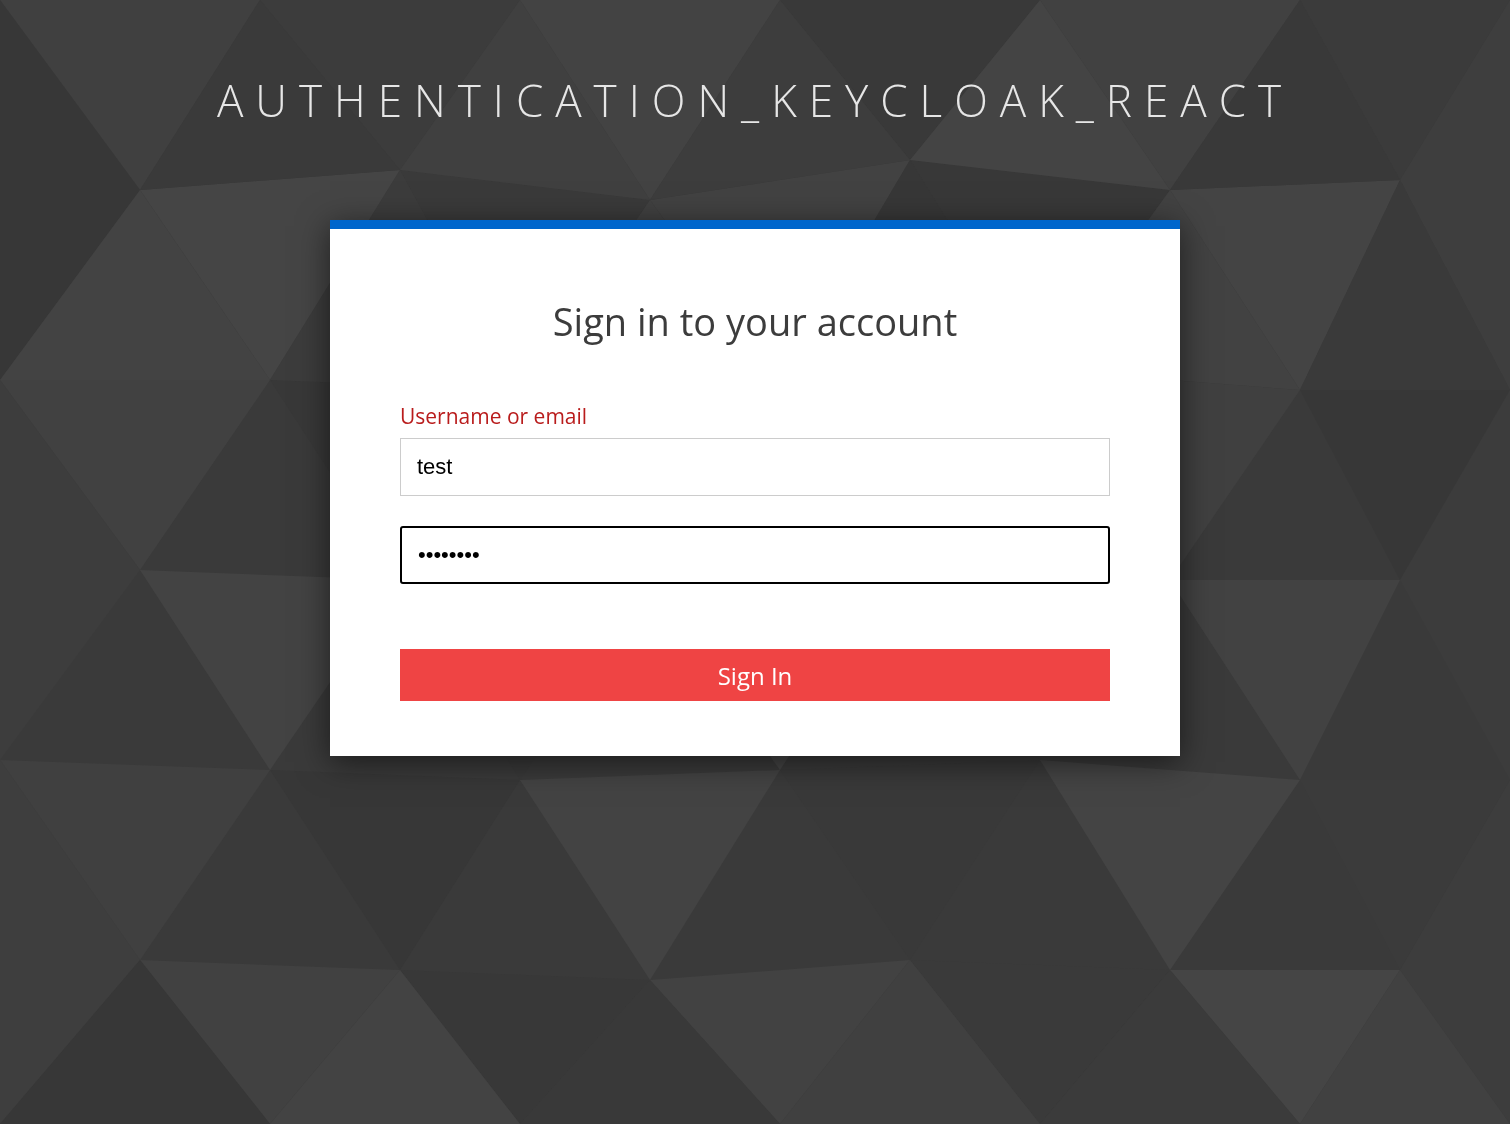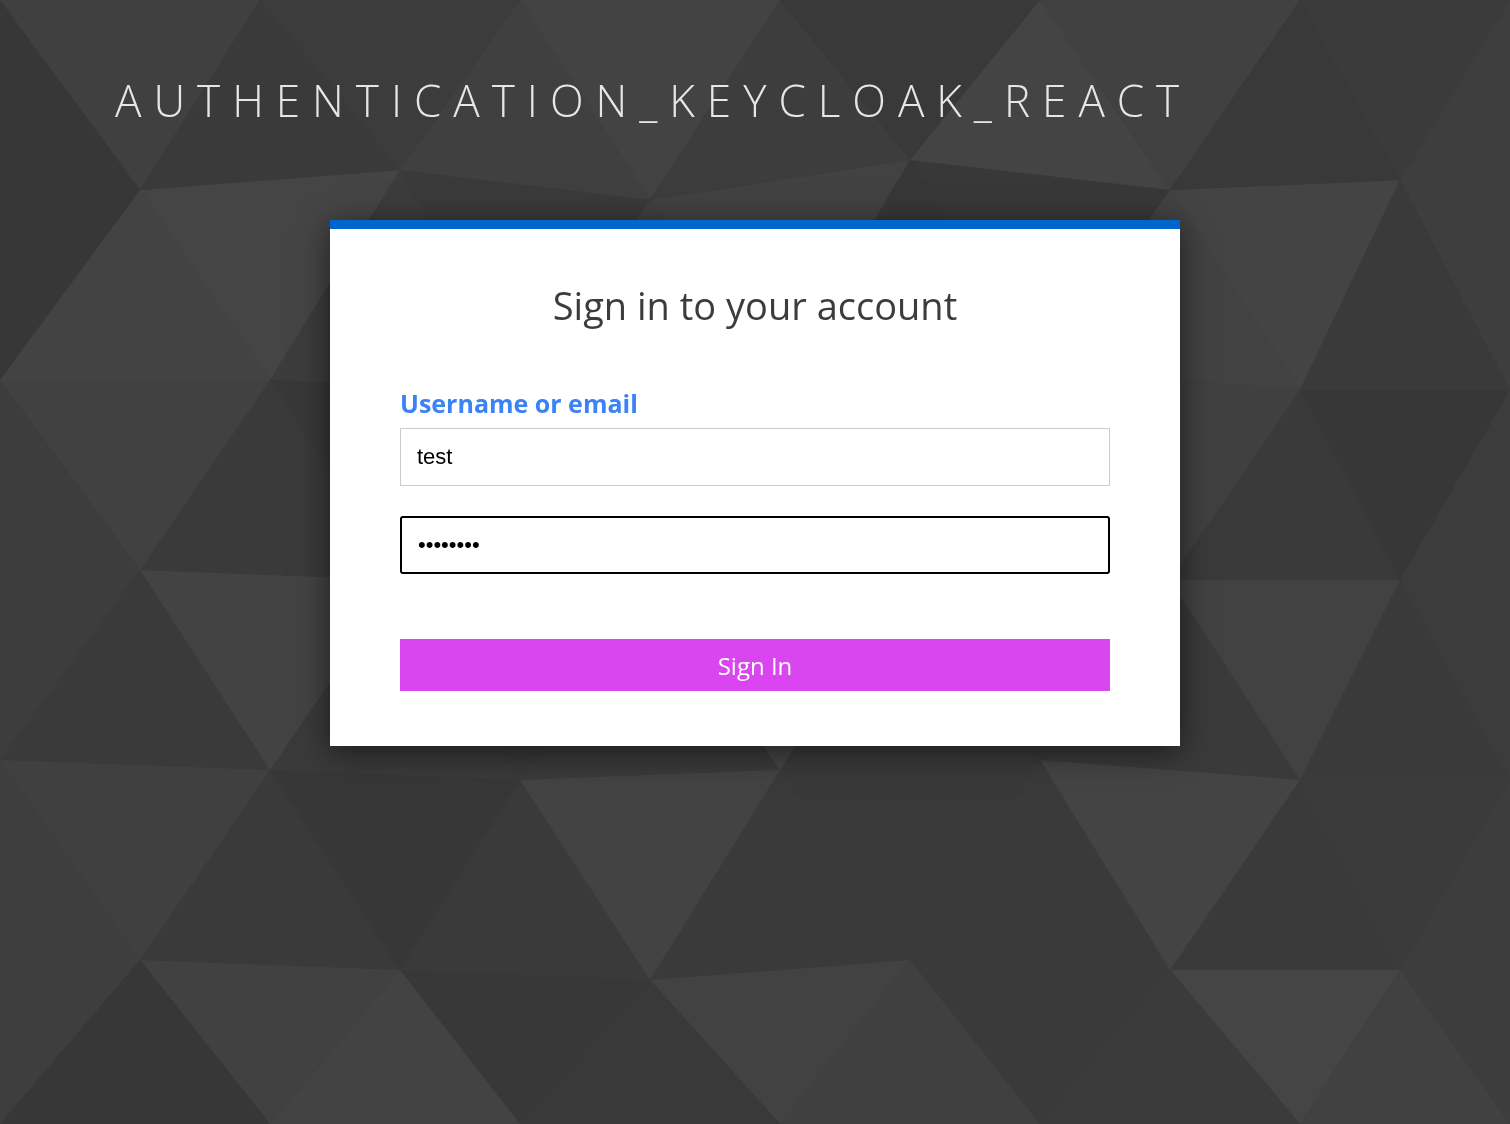--- a/index.html
+++ b/index.html
@@ -29,53 +29,53 @@
       width: 1280px;
       margin: 0 auto;
       padding-top: 70px;
     }
     
     .realm-title {
       color: #e6e6e6;
       font-size: 44px;
       font-weight: 300;
       letter-spacing: 12px;
-      text-align: left;
+      text-align: center;
       text-transform: uppercase;
       margin-bottom: 90px;
     }
     
     .card {
       width: 850px;
       margin: 0 auto;
       background: #ffffff;
       border-top: 9px solid #0066cc;
       box-shadow: 0 6px 30px rgba(0,0,0,0.55);
-      padding: 40px 70px 55px 70px;
+      padding: 56px 70px 55px 70px;
     }
     
     .card-title {
       font-size: 38px;
       font-weight: 400;
       color: #3c3c3c;
       text-align: center;
       margin-top: 10px;
       margin-bottom: 55px;
     }
     
     .form-group {
       margin-bottom: 30px;
     }
     
     .form-label {
       display: block;
-      font-size: 25px;
-      color: #3b82f6;
+      font-size: 21px;
+      color: #b91c1c;
       margin-bottom: 8px;
-      font-weight: 700;
+      font-weight: 400;
     }
     
     .form-input {
       width: 100%;
       height: 58px;
       font-size: 22px;
       padding: 12px 16px;
       border: 1px solid #cccccc;
       background: #fff;
       font-family: Liberation Sans, sans-serif;
@@ -84,21 +84,21 @@
     
     .form-input.focused {
       border: 2px solid #000000;
       border-radius: 3px;
     }
     
     .submit-btn {
       width: 100%;
       height: 52px;
       margin-top: 35px;
-      background: #d946ef;
+      background: #ef4444;
       color: #ffffff;
       border: none;
       font-size: 24px;
       font-weight: 400;
       cursor: pointer;
       font-family: inherit;
     }
   </style>
 </head>
 <body>

